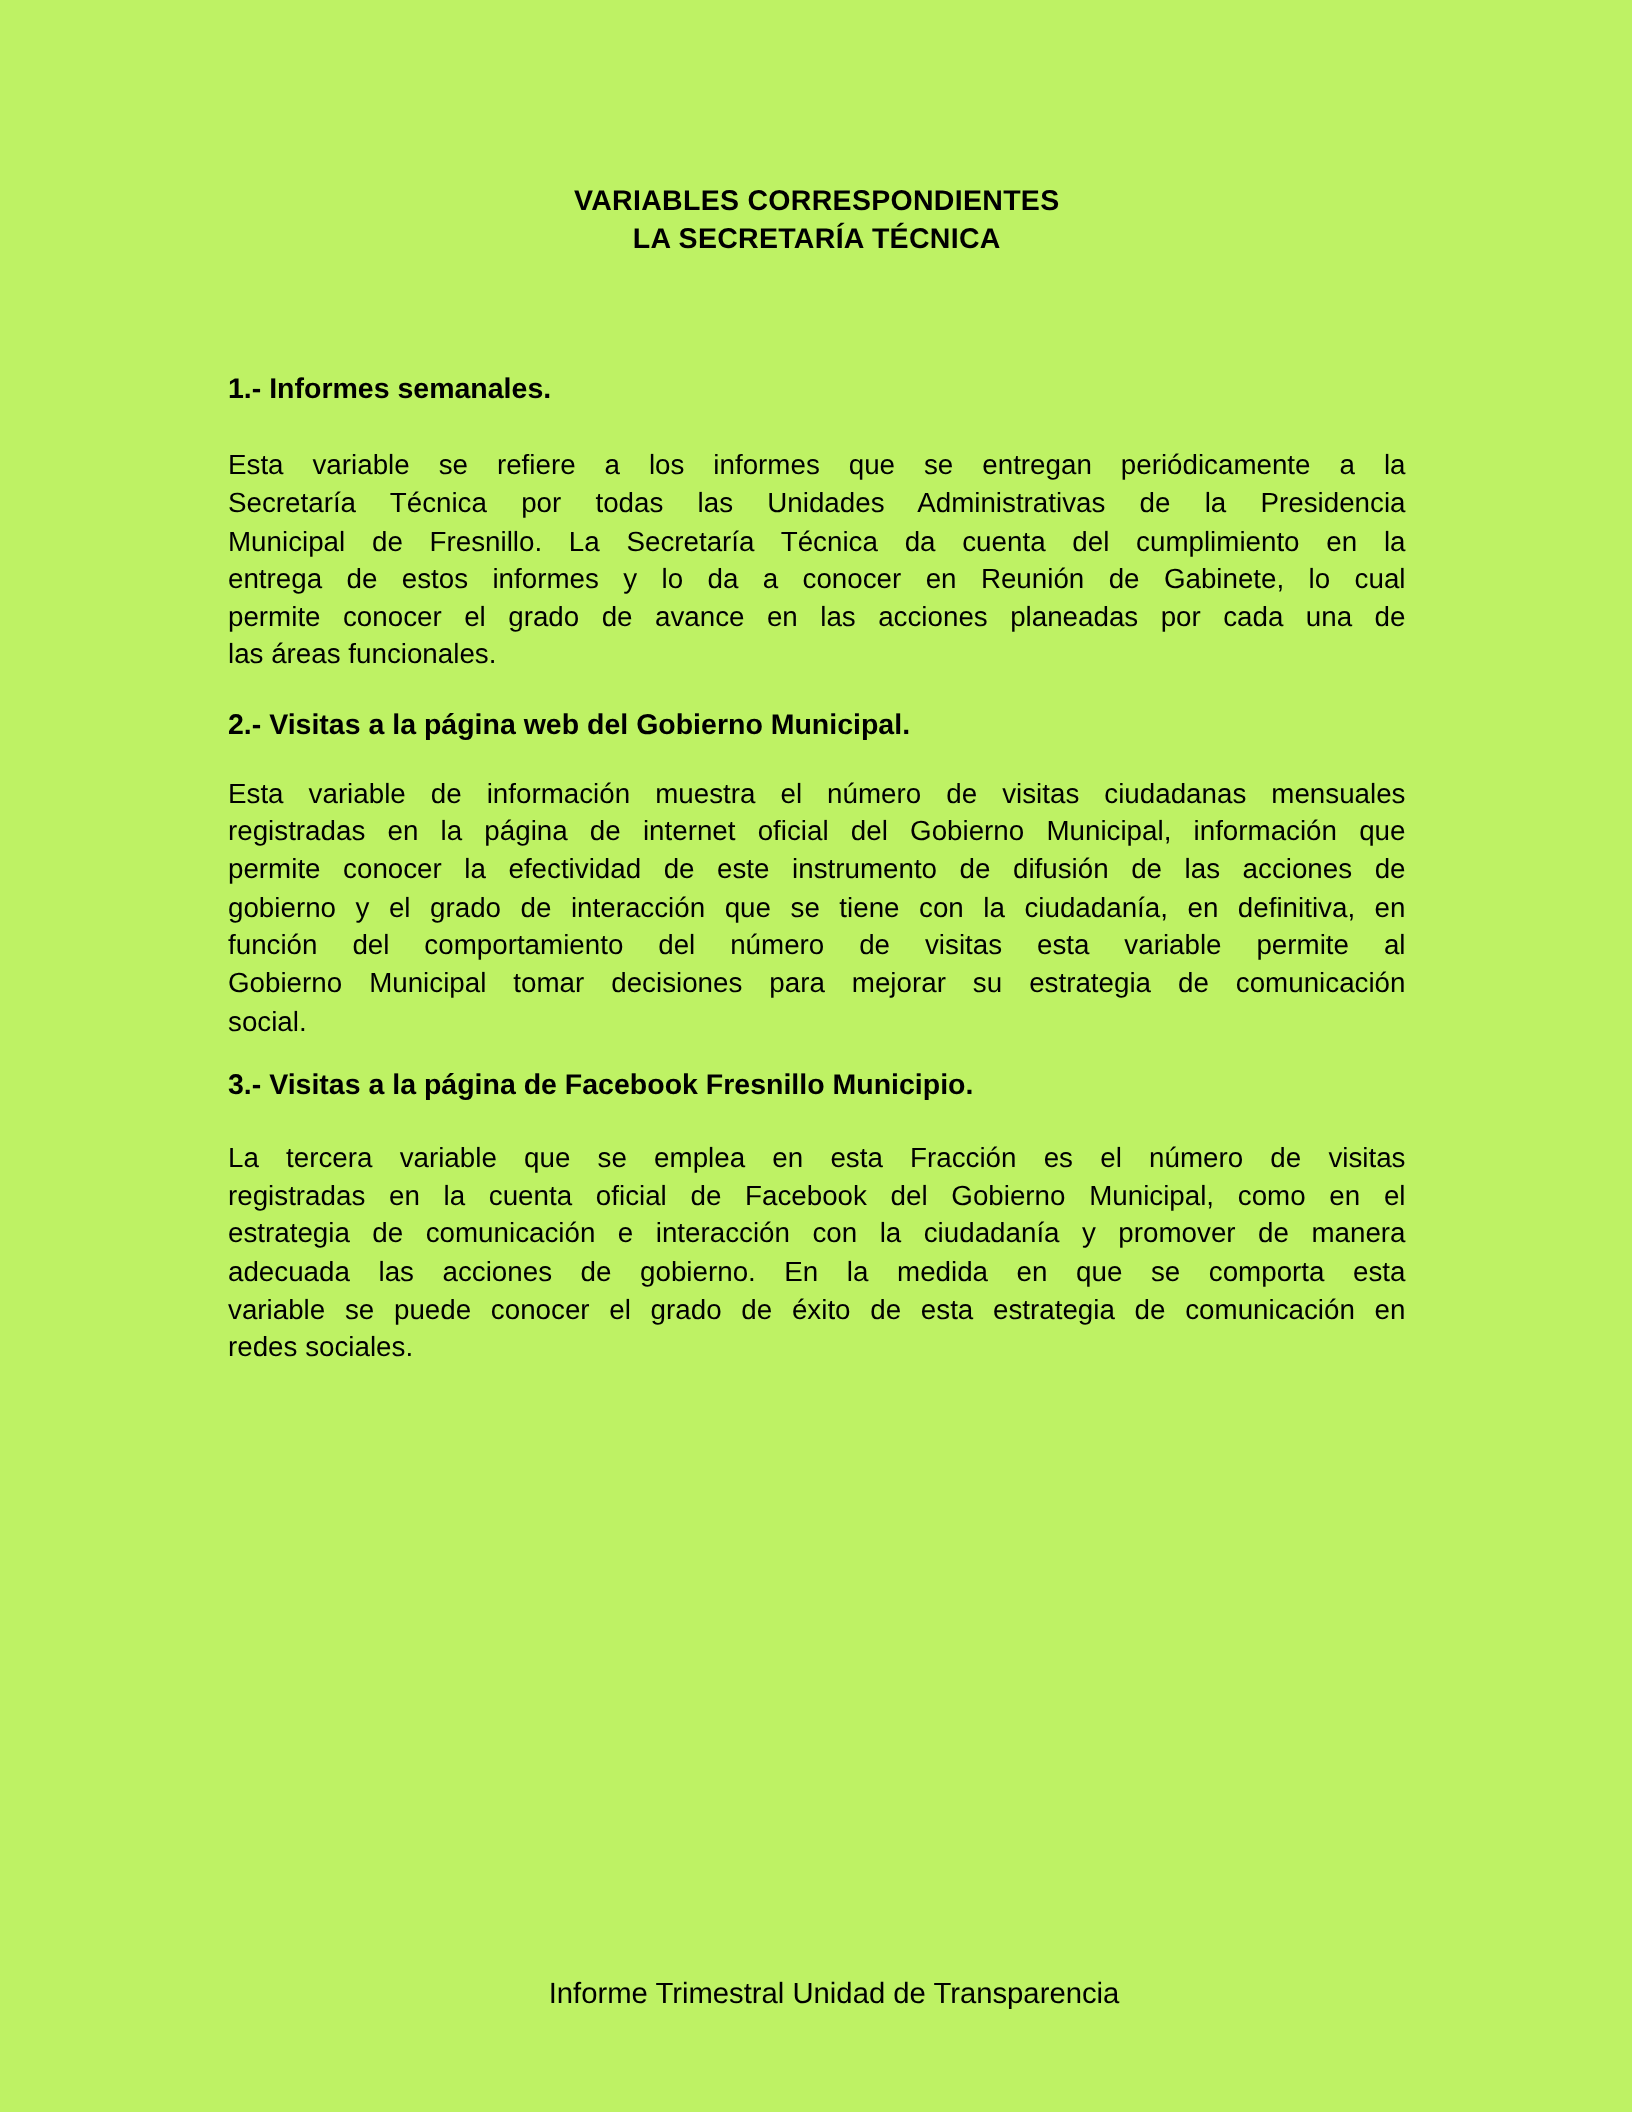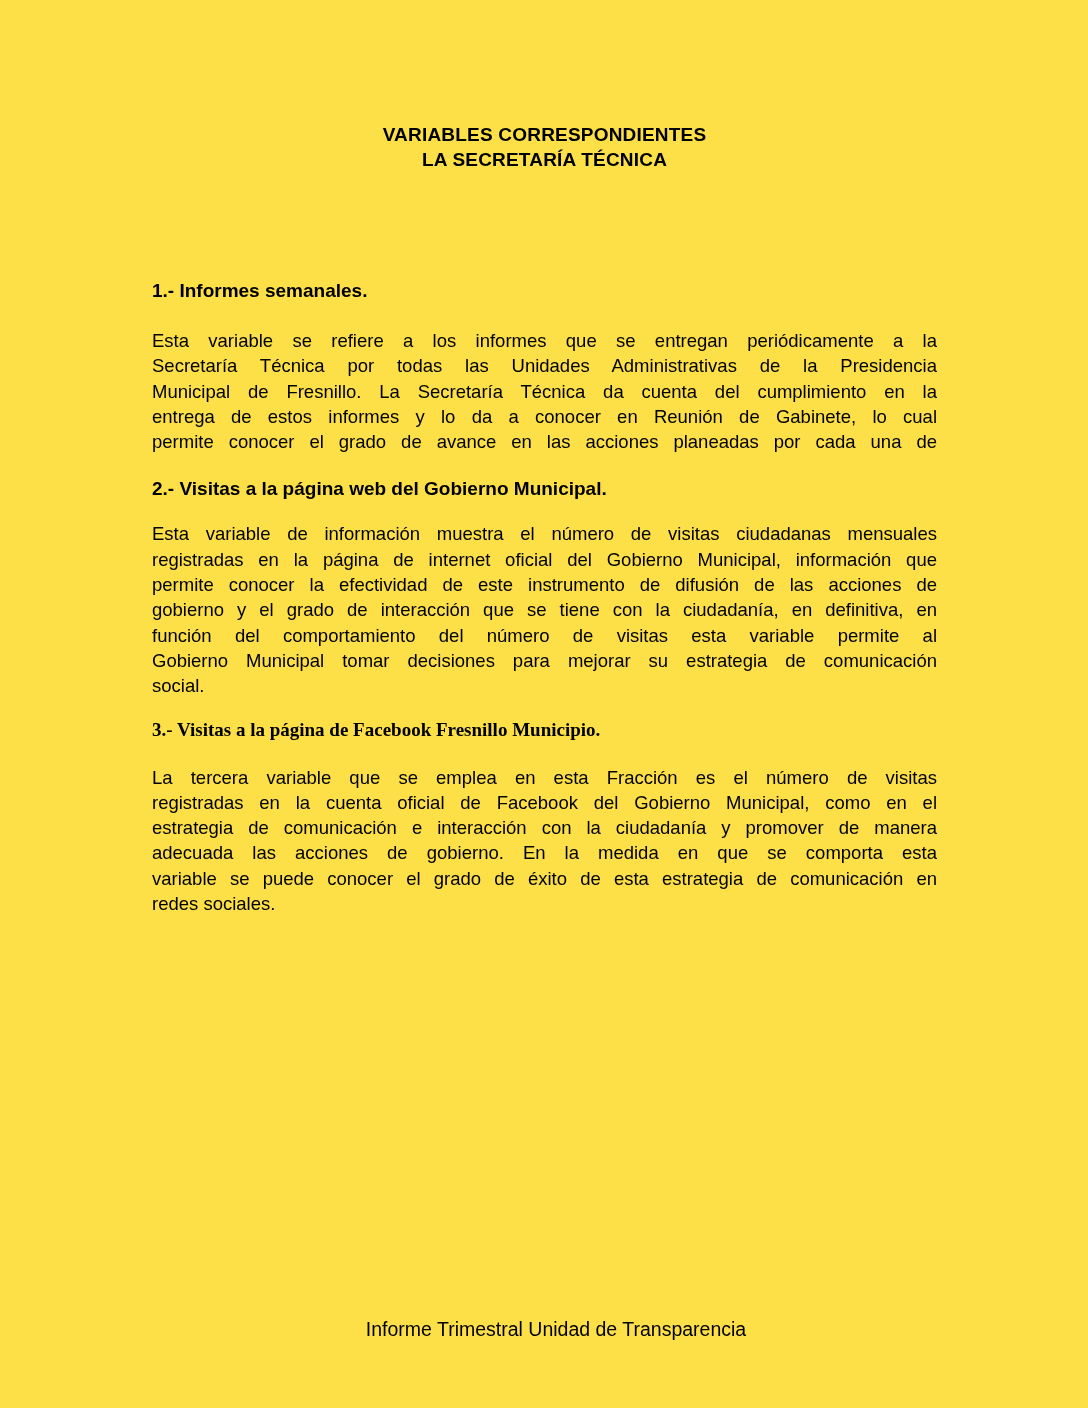--- a/index.html
+++ b/index.html
@@ -5,21 +5,21 @@
   html, body {
     margin: 0;
     padding: 0;
     background: #e8e8e8;
   }
   .page {
     position: relative;
     width: 1088px;
     height: 1408px;
     margin: 0 auto;
-    background: #fde047;
+    background: #bef264;
     color: #000000;
     font-family: "Liberation Sans", "DejaVu Sans", sans-serif;
     overflow: hidden;
   }
   .content {
     position: absolute;
     top: 0;
     left: 152px;
     width: 785px;
     padding-top: 122px;
@@ -33,23 +33,23 @@
     line-height: 25px;
     text-align: center;
     letter-spacing: 0.2px;
   }
   .heading {
     font-size: 19px;
     font-weight: bold;
     line-height: 25px;
     text-align: left;
   }
-  .h1 { margin-top: 106px; }
+  .h1 { margin-top: 75px; }
   .h2 { margin-top: 22px; }
-  .h3 { margin-top: 18px; font-family: Liberation Serif, serif; }
+  .h3 { margin-top: 18px; }
   .para { width: 100%; }
   .p1 { margin-top: 25px; }
   .p2 { margin-top: 20px; }
   .p3 { margin-top: 23px; }
   .pline {
     font-size: 18.5px;
     line-height: 25.3px;
     text-align: justify;
     text-align-last: justify;
   }
@@ -78,20 +78,21 @@
       <div class="title-line">LA SECRETARÍA TÉCNICA</div>
     </div>
 
     <div class="heading h1">1.- Informes semanales.</div>
     <div class="para p1">
       <div class="pline">Esta variable se refiere a los informes que se entregan periódicamente a la</div>
       <div class="pline">Secretaría Técnica por todas las Unidades Administrativas de la Presidencia</div>
       <div class="pline">Municipal de Fresnillo. La Secretaría Técnica da cuenta del cumplimiento en la</div>
       <div class="pline">entrega de estos informes y lo da a conocer en Reunión de Gabinete, lo cual</div>
       <div class="pline">permite conocer el grado de avance en las acciones planeadas por cada una de</div>
+      <div class="pline pline-last">las áreas funcionales.</div>
     </div>
 
     <div class="heading h2">2.- Visitas a la página web del Gobierno Municipal.</div>
     <div class="para p2">
       <div class="pline">Esta variable de información muestra el número de visitas ciudadanas mensuales</div>
       <div class="pline">registradas en la página de internet oficial del Gobierno Municipal, información que</div>
       <div class="pline">permite conocer la efectividad de este instrumento de difusión de las acciones de</div>
       <div class="pline">gobierno y el grado de interacción que se tiene con la ciudadanía, en definitiva, en</div>
       <div class="pline">función del comportamiento del número de visitas esta variable permite al</div>
       <div class="pline">Gobierno Municipal tomar decisiones para mejorar su estrategia de comunicación</div>

